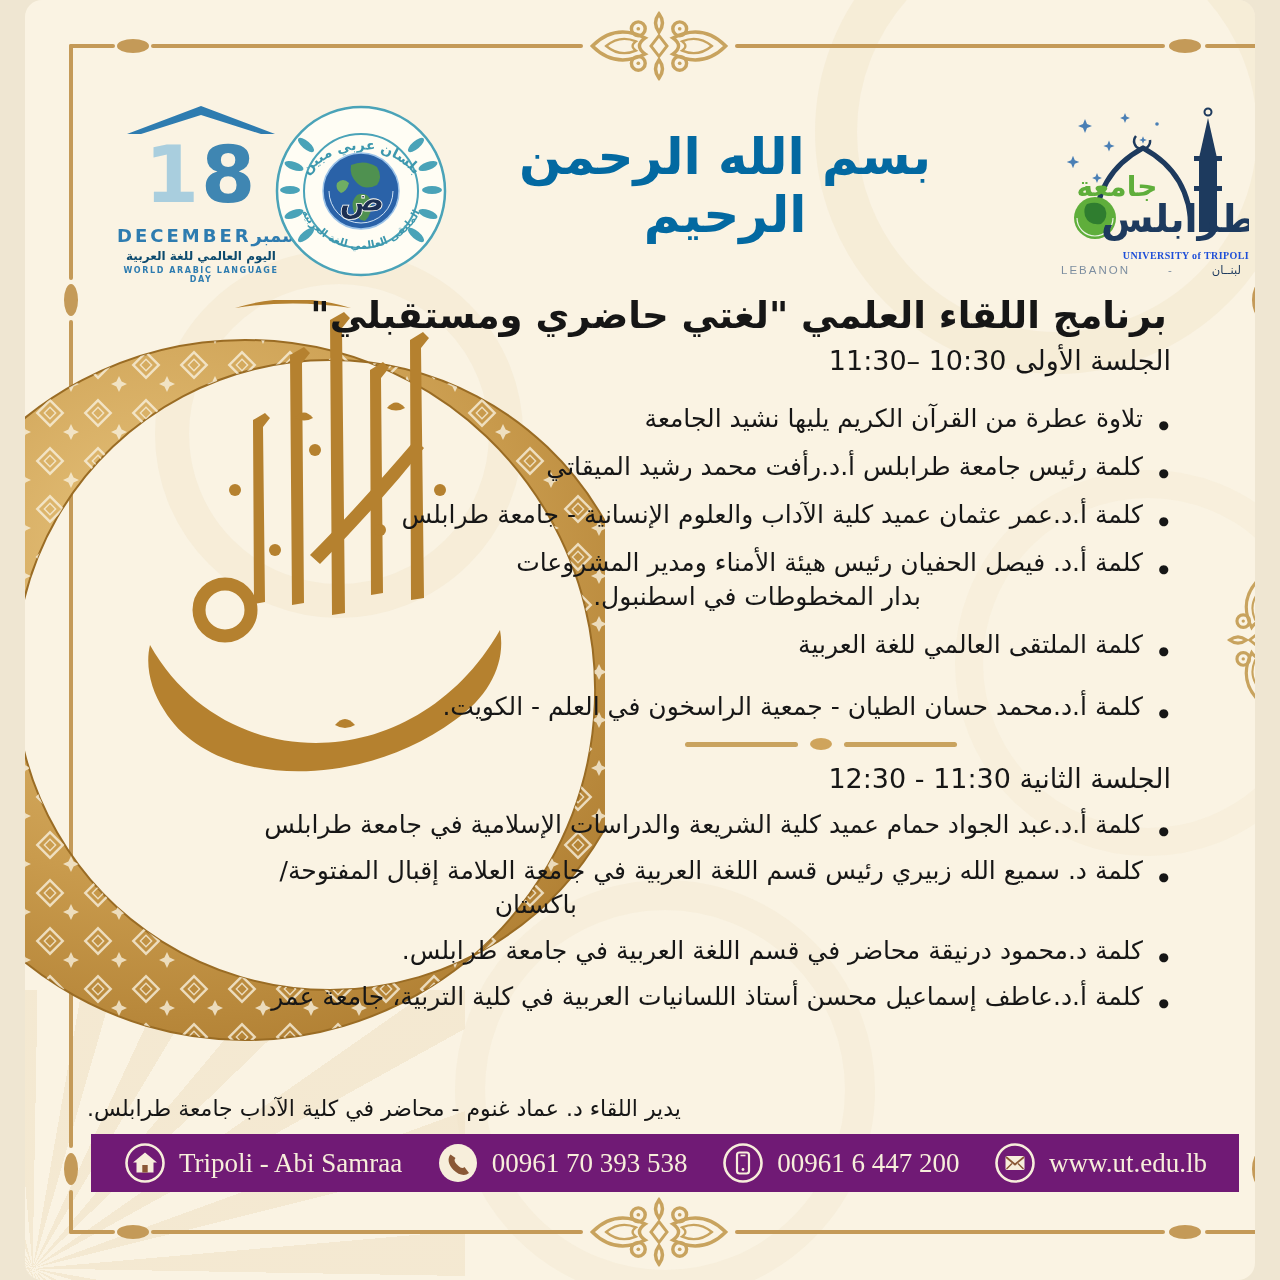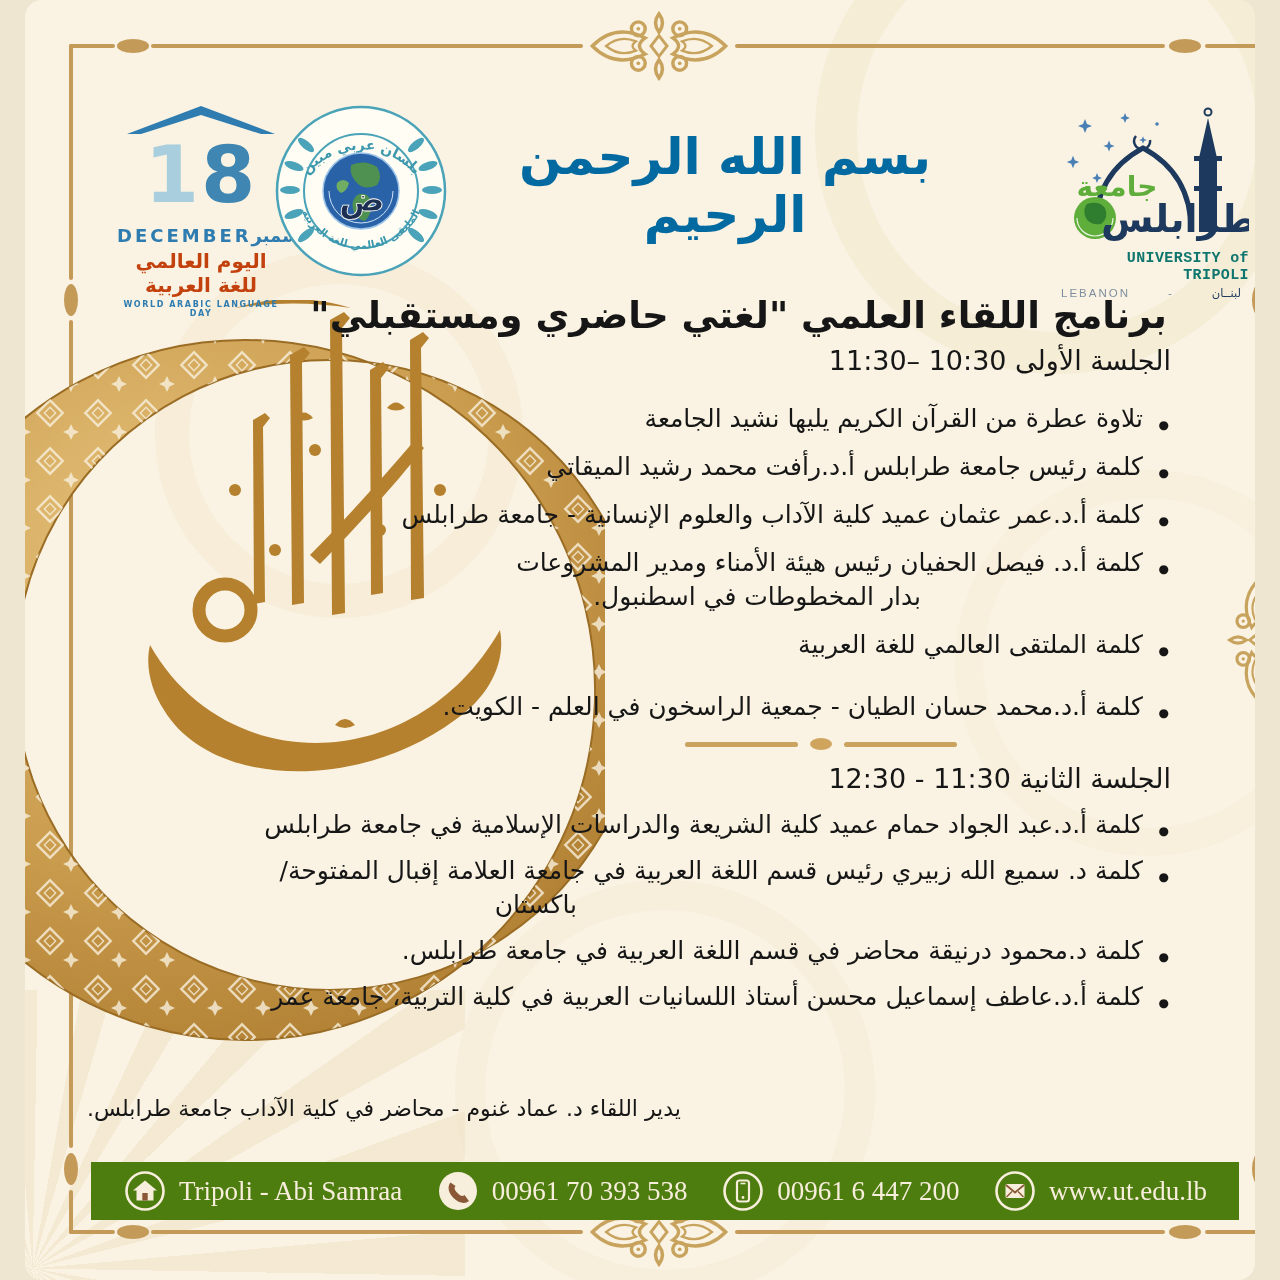--- a/index.html
+++ b/index.html
@@ -16,25 +16,25 @@
   
   .frame-svg,.crescent-svg{position:absolute;pointer-events:none;}
   .frame-svg{left:0;top:0;}
   .crescent-svg{left:-40px;top:300px;}
   
   .logo-dec{position:absolute;left:92px;top:102px;width:168px;text-align:center;color:#2e7cb0;}
   .logo-dec .num{font-size:78px;font-weight:bold;line-height:70px;letter-spacing:2px;}
   .logo-dec .num .one{color:#a9cede;}
   .logo-dec .num .eight{color:#3f86b2;}
   .logo-dec .dec-row{font-size:18px;letter-spacing:3px;font-weight:bold;margin-top:15px;}
-  .logo-dec .ar-line{font-size:20px;font-weight:bold;color:#c2410c;margin-top:3px;}
+  .logo-dec .ar-line{font-size:12px;font-weight:bold;color:#0c4a6e;margin-top:3px;}
   .logo-dec .en-line{font-size:8px;letter-spacing:1.6px;font-weight:bold;margin-top:3px;}
   .logo-forum{position:absolute;left:248px;top:103px;}
   .logo-univ{position:absolute;left:1028px;top:100px;width:196px;text-align:right;}
-  .logo-univ .uline{font-family:Liberation Mono, monospace;font-weight:bold;font-size:15px;color:#0f766e;letter-spacing:.4px;margin-top:-2px;}
+  .logo-univ .uline{font-family:Liberation Serif, serif;font-weight:bold;font-size:10px;color:#1d4ed8;letter-spacing:.4px;margin-top:-2px;}
   .logo-univ .cline{display:flex;justify-content:center;gap:38px;font-size:11.5px;color:#7d8ea0;margin-top:2px;
                     font-family:"Liberation Sans",sans-serif;letter-spacing:2px;align-items:center;}
   .logo-univ .cline .ar{color:#1d3a5e;letter-spacing:0;font-family:"DejaVu Sans",sans-serif;}
   
   .bismillah{position:absolute;left:430px;top:128px;width:540px;text-align:center;direction:rtl;
              font-size:50px;font-weight:bold;color:#0369a1;}
   
   .title{position:absolute;top:294px;right:88px;width:1000px;direction:rtl;text-align:right;
          font-size:37px;font-weight:bold;}
   .content{position:absolute;top:344px;right:84px;width:1112px;direction:rtl;text-align:right;}
@@ -45,21 +45,21 @@
   .cont-a{padding-right:222px;}
   .cont-b{padding-right:566px;}
   .cont-c{padding-right:600px;}
   .gap-top{margin-top:28px;}
   .divider{display:flex;align-items:center;gap:12px;width:272px;margin:10px 214px 12px 0;}
   .divider .bar{flex:1;height:5px;background:#c9a35f;border-radius:3px;}
   .divider .dot{width:22px;height:12px;background:#cfa45c;border-radius:50%;}
   .s2 .item{margin-bottom:12px;}
   .moderator{position:absolute;left:62px;top:1096px;direction:rtl;font-size:22px;white-space:nowrap;}
   
-  .footer{position:absolute;left:66px;top:1162px;width:1148px;height:58px;background:#4d7c0f;
+  .footer{position:absolute;left:66px;top:1134px;width:1148px;height:58px;background:#701a75;
           display:flex;align-items:center;justify-content:space-between;padding:0 32px;box-sizing:border-box;}
   .fgroup{display:flex;align-items:center;gap:12px;color:#f7eedb;
           font-family:"Liberation Serif",serif;font-size:27px;white-space:nowrap;}
   .fgroup .num{direction:ltr;unicode-bidi:embed;}
 </style>
 </head>
 <body>
 
 <div class="page">
 

